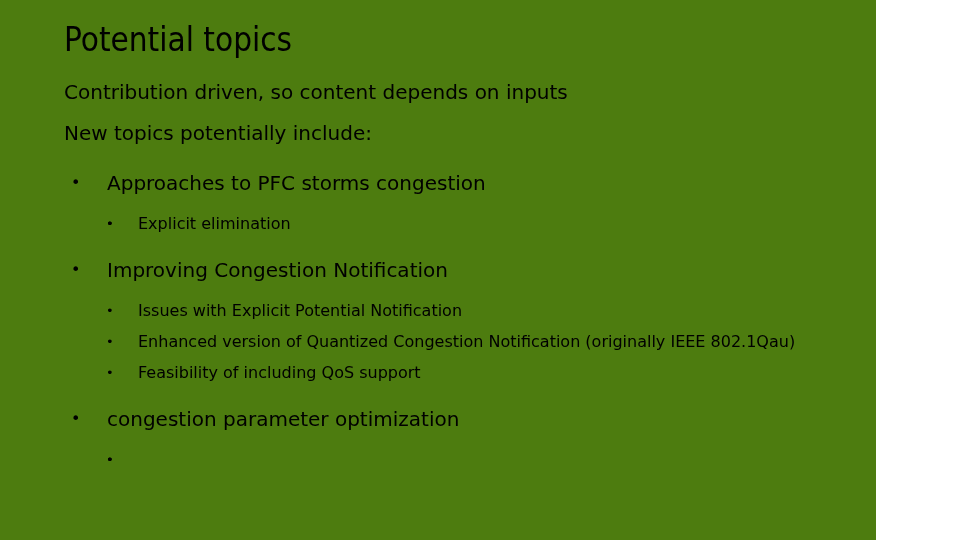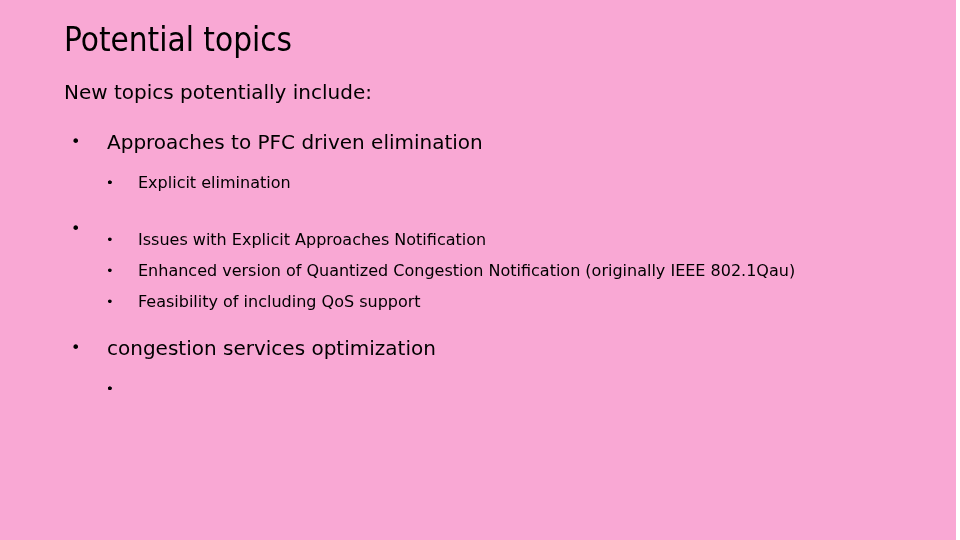--- a/index.html
+++ b/index.html
@@ -10,23 +10,23 @@
     width: 960px;
     height: 540px;
     background: #ffffff;
     font-family: "DejaVu Sans", "Liberation Sans", sans-serif;
     color: #000000;
     overflow: hidden;
   }
 
   .slide {
     position: relative;
-    width: 956px;
+    width: 876px;
     height: 540px;
-    background: #f9a8d4;
+    background: #4d7c0f;
   }
 
   
   .slide-title {
     position: absolute;
     left: 64px;
     top: 20px;
     font-size: 33px;
     line-height: 40px;
     font-weight: 400;
@@ -96,67 +96,69 @@
 </style>
 </head>
 <body>
 
 <div class="slide">
 
   <div class="slide-title">Potential topics</div>
 
   <div class="body-block">
 
+    <div class="lvl0">Contribution driven, so content depends on inputs</div>
 
     <div class="lvl0">New topics potentially include:</div>
 
     <div class="gap-md"></div>
 
     <div class="group">
       <div class="lvl1">
         <span class="bullet">•</span>
-        <span>Approaches to PFC driven elimination</span>
+        <span>Approaches to PFC storms congestion</span>
       </div>
       <div class="gap-sm"></div>
       <div class="lvl2">
         <span class="bullet">•</span>
       </div>
       <div class="lvl2">
         <span class="bullet">•</span>
         <span>Explicit elimination</span>
       </div>
     </div>
 
     <div class="gap-lg"></div>
 
     <div class="group">
       <div class="lvl1">
         <span class="bullet">•</span>
+        <span>Improving Congestion Notification</span>
       </div>
       <div class="gap-sm"></div>
       <div class="lvl2">
         <span class="bullet">•</span>
-        <span>Issues with Explicit Approaches Notification</span>
+        <span>Issues with Explicit Potential Notification</span>
       </div>
       <div class="lvl2">
         <span class="bullet">•</span>
         <span>Enhanced version of Quantized Congestion Notification (originally IEEE 802.1Qau)</span>
       </div>
       <div class="lvl2">
         <span class="bullet">•</span>
         <span>Feasibility of including QoS support</span>
       </div>
     </div>
 
     <div class="gap-lg"></div>
 
     <div class="group">
       <div class="lvl1">
         <span class="bullet">•</span>
-        <span>congestion services optimization</span>
+        <span>congestion parameter optimization</span>
       </div>
       <div class="gap-sm"></div>
       <div class="lvl2">
         <span class="bullet">•</span>
       </div>
       <div class="lvl2">
         <span class="bullet">•</span>
       </div>
     </div>
 

